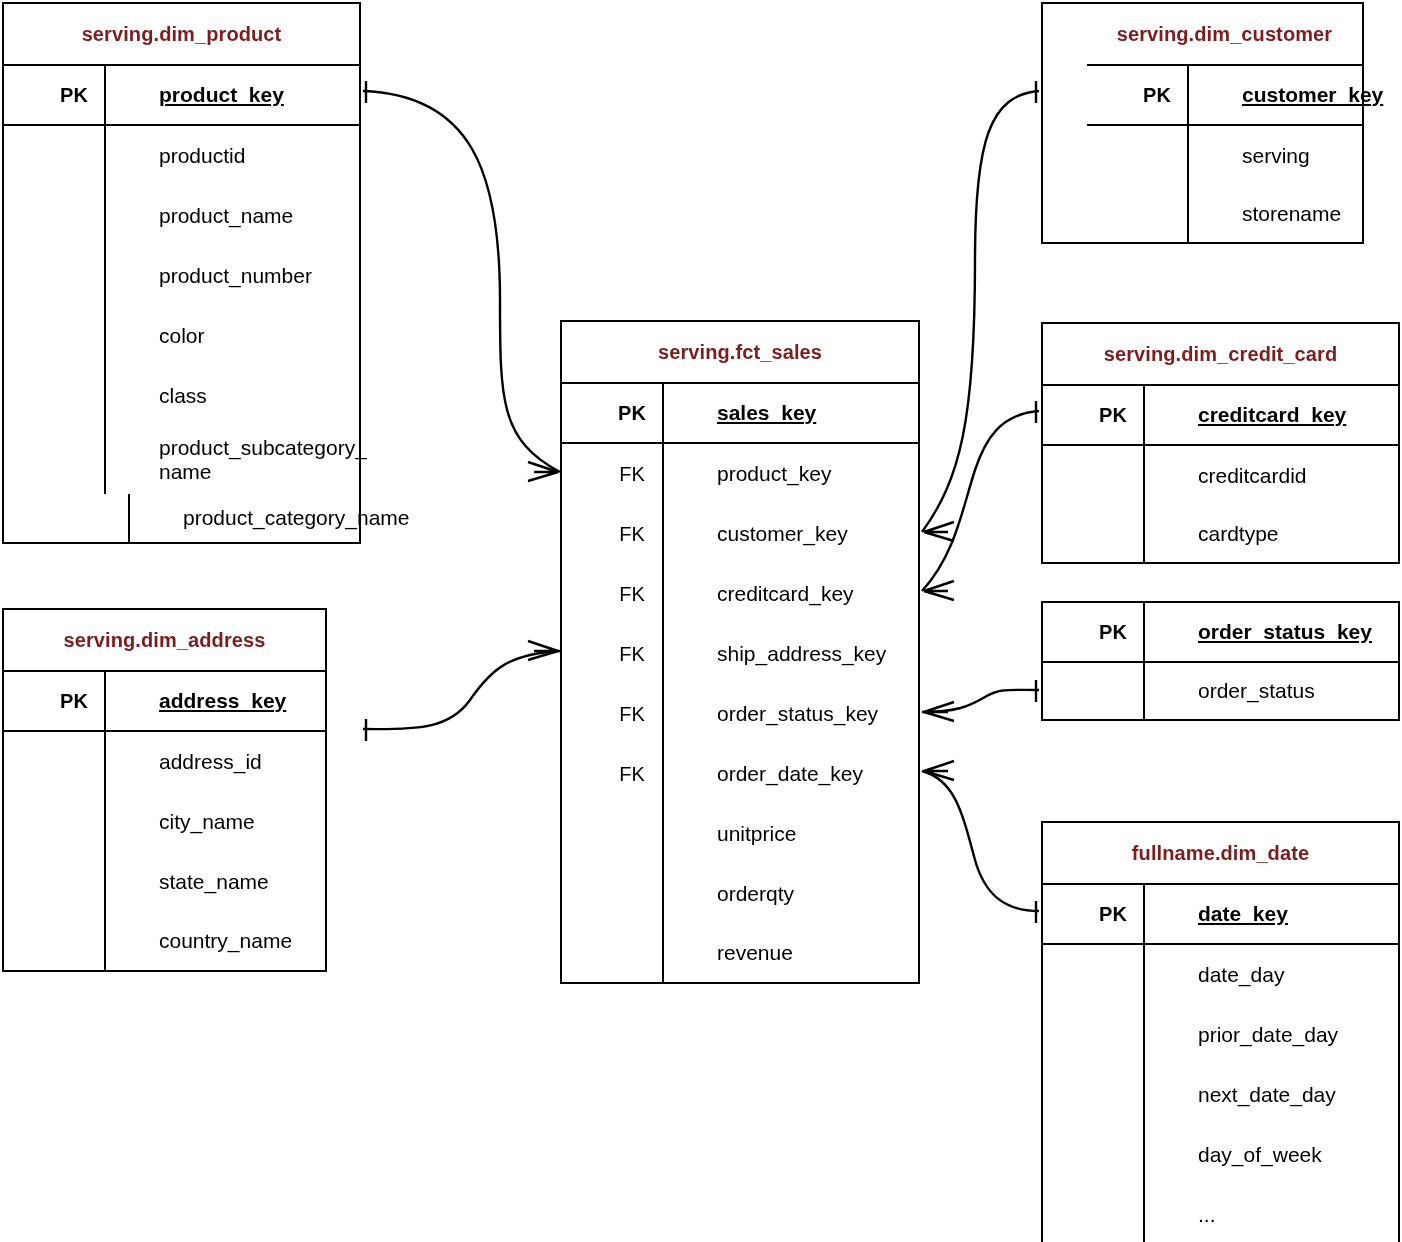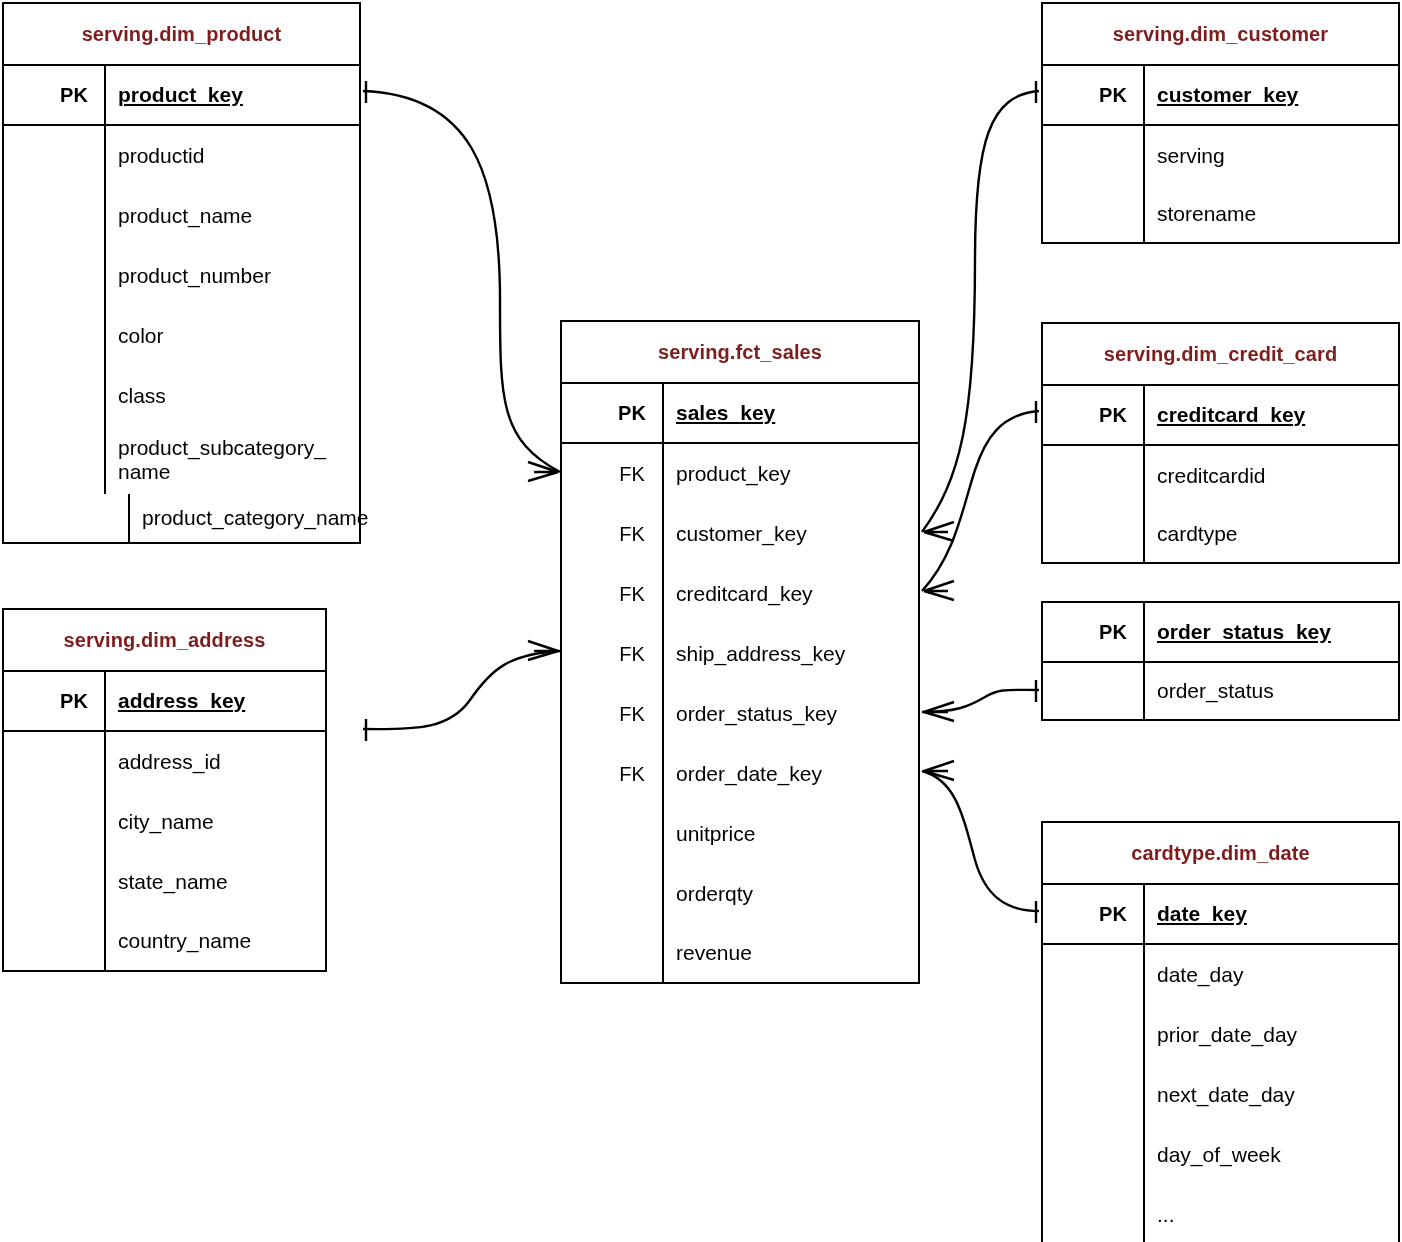--- a/index.html
+++ b/index.html
@@ -58,20 +58,21 @@
   .cell-key.fk { font-weight: normal; }
   .cell-name {
     box-sizing: border-box;
     flex: 1 1 auto;
     display: flex;
     align-items: center;
     padding-left: 12px;
     font-size: 21px;
     color: #000000;
     line-height: 1.15;
+    margin-left: 41px;
   }
   .cell-name.keyname {
     font-weight: bold;
     text-decoration: underline;
   }
   .cell-name.wrap {
     white-space: pre-line;
   }
   .attrs-wrap {
     box-sizing: border-box;
@@ -240,21 +241,21 @@
         <div class="cell-key"></div>
         <div class="cell-name">orderqty</div>
       </div>
       <div class="row" style="height:58px;">
         <div class="cell-key"></div>
         <div class="cell-name">revenue</div>
       </div>
     </div>
   </div>
 
-  <div class="entity" style="left:1041px; top:2px; width:359px;">
+  <div class="entity" style="left:1041px; top:2px; width:323px;padding-left:44px;">
     <div class="ent-title">serving.dim_customer</div>
     <div class="row pkrow">
       <div class="cell-key pk">PK</div>
       <div class="cell-name keyname">customer_key</div>
     </div>
     <div class="attrs-wrap">
       <div class="row">
         <div class="cell-key"></div>
         <div class="cell-name">serving</div>
       </div>
@@ -290,21 +291,21 @@
     </div>
     <div class="attrs-wrap">
       <div class="row" style="height:56px;">
         <div class="cell-key"></div>
         <div class="cell-name">order_status</div>
       </div>
     </div>
   </div>
 
   <div class="entity" style="left:1041px; top:821px; width:359px;">
-    <div class="ent-title">cardtype.dim_date</div>
+    <div class="ent-title">fullname.dim_date</div>
     <div class="row pkrow">
       <div class="cell-key pk">PK</div>
       <div class="cell-name keyname">date_key</div>
     </div>
     <div class="attrs-wrap">
       <div class="row">
         <div class="cell-key"></div>
         <div class="cell-name">date_day</div>
       </div>
       <div class="row">

